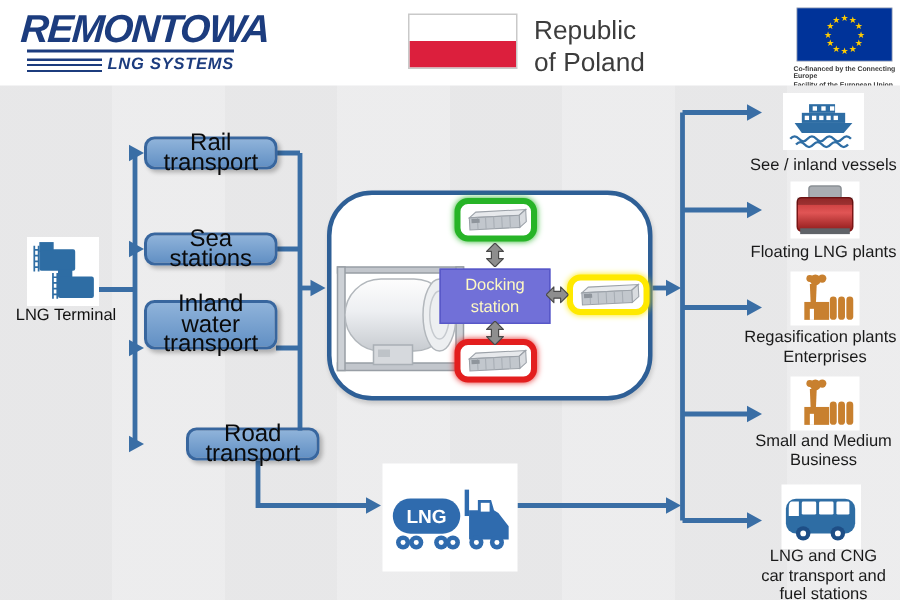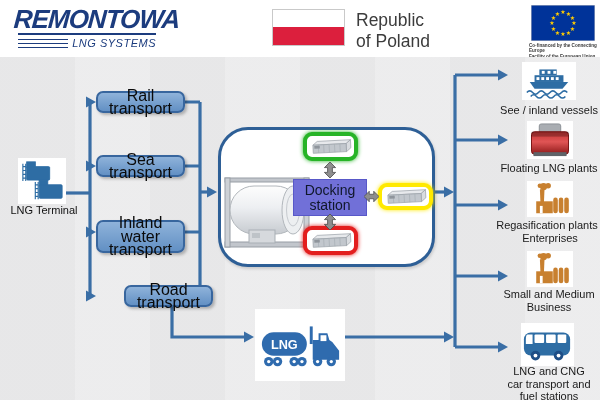--- a/index.html
+++ b/index.html
@@ -8,21 +8,21 @@
   .abs{position:absolute;}
   
   #header{position:absolute;left:0;top:0;width:600px;height:57px;background:#fff;}
   .logo{position:absolute;left:14px;top:5px;width:142px;}
   .logo-brand{font-size:26px;font-weight:bold;font-style:italic;color:var(--brand_navy);
               letter-spacing:-1px;transform:skewX(-4deg);line-height:28px;white-space:nowrap;}
   .logo-rule{height:2px;background:var(--brand_navy);margin:0 0 2px 4px;}
   .logo-row{display:flex;align-items:center;gap:4px;padding-left:4px;}
   .logo-stripes{flex:1;height:9px;
      background:repeating-linear-gradient(180deg,var(--brand_navy) 0 1.5px,transparent 1.5px 3.8px);}
-  .logo-sub{font-size:11px;font-weight:normal;font-style:italic;color:var(--brand_navy);
+  .logo-sub{font-size:11px;font-weight:bold;font-style:italic;color:var(--brand_navy);
             letter-spacing:.5px;white-space:nowrap;}
   .pl-flag{position:absolute;left:272px;top:9px;width:73px;height:37px;box-sizing:border-box;
            border:1px solid #c9c9c9;
            background:linear-gradient(180deg,#fff 0 50%,var(--flag_red) 50% 100%);}
   .country{position:absolute;left:356px;top:10px;font-size:17.5px;line-height:21px;
            font-weight:normal;color:#3c3c3c;white-space:pre-line;}
   .eu-flag{position:absolute;left:531px;top:5px;}
   .eu-caption{position:absolute;left:529px;top:43px;width:72px;font-size:4.6px;line-height:5.4px;
               color:#3a3a3a;font-weight:bold;white-space:pre-line;}
   
@@ -30,22 +30,22 @@
      background-image:repeating-linear-gradient(90deg,rgba(0,0,0,0.02) 0 75px,rgba(255,255,255,0.03) 75px 150px);}
   .whitebox{position:absolute;background:#fff;display:flex;align-items:center;justify-content:center;}
   .pill{position:absolute;left:96px;width:89px;box-sizing:border-box;display:flex;align-items:center;
         justify-content:center;text-align:center;
         background:linear-gradient(180deg,var(--box_blue_top),var(--box_blue_bottom));
         border:2px solid var(--box_border);border-radius:7px;font-size:16px;line-height:13.5px;
         color:#0a0a0a;box-shadow:2px 2px 3px rgba(0,0,0,0.25);white-space:pre-line;}
   .hub{position:absolute;left:218px;top:127px;width:217px;height:140px;box-sizing:border-box;
        background:#fff;border:3px solid #2E5F96;border-radius:30px;box-shadow:1px 2px 3px rgba(0,0,0,0.15);}
   .dock{position:absolute;left:293px;top:179px;width:72px;height:35px;background:var(--docking_purple);
-        border:1px solid #5858c8;color:#0f172a;display:flex;align-items:center;justify-content:center;
-        text-align:center;font-size:14px;line-height:15px;white-space:pre-line;}
+        border:1px solid #5858c8;color:#fef9c3;display:flex;align-items:center;justify-content:center;
+        text-align:center;font-size:11px;line-height:15px;white-space:pre-line;}
   .hl{position:absolute;box-sizing:border-box;border-radius:9px;background:#fff;display:flex;
       align-items:center;justify-content:center;}
   .hl-green{border:4px solid var(--highlight_green);box-shadow:0 0 4px var(--highlight_green);}
   .hl-yellow{border:4px solid var(--highlight_yellow);box-shadow:0 0 4px var(--highlight_yellow);}
   .hl-red{border:4px solid var(--highlight_red);box-shadow:0 0 4px var(--highlight_red);}
   .term-label{position:absolute;left:0;top:204px;width:88px;text-align:center;font-size:11px;color:#111;}
   .dest-label{position:absolute;font-size:11px;line-height:12.5px;text-align:center;color:#1a1a1a;
               white-space:pre-line;}
 </style>
 </head>
@@ -134,22 +134,22 @@
             <rect x="5" y="5" width="24" height="14" rx="1"></rect>
         </g>
       </g>
     </svg>
   </div>
   <div class="term-label">LNG Terminal</div>
 
   <div class="pill" style="top:91px;height:22px;">
     <span>Rail transport</span></div>
   <div class="pill" style="top:155px;height:22px;">
-    <span>Sea transport</span></div>
-  <div class="pill" style="top:220px;height:33px;text-align:center;">
+    <span>Sea stations</span></div>
+  <div class="pill" style="top:200px;height:33px;text-align:center;">
     <span>Inland water
 transport</span></div>
   <div class="pill" style="top:285px;height:22px;margin-left:28px;">
     <span>Road transport</span></div>
 
   <div class="hub"></div>
 
   <svg class="abs" style="left:221px;top:170px;" width="92" height="84" viewBox="0 0 92 84">
     <defs>
       <linearGradient id="cylG" x1="0" y1="0" x2="0" y2="1">

